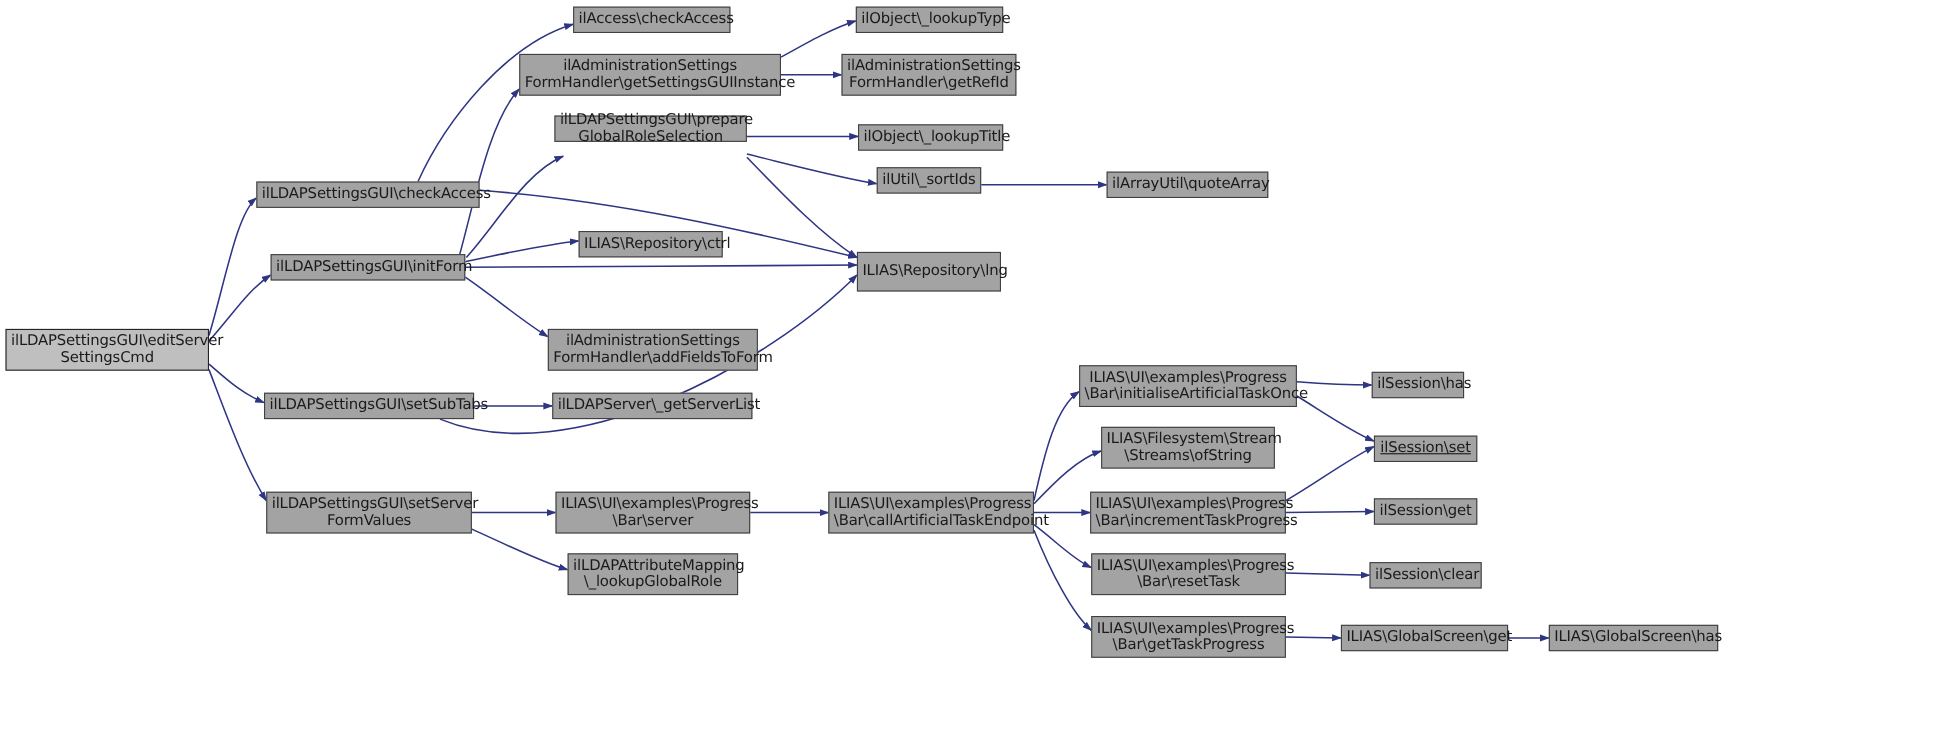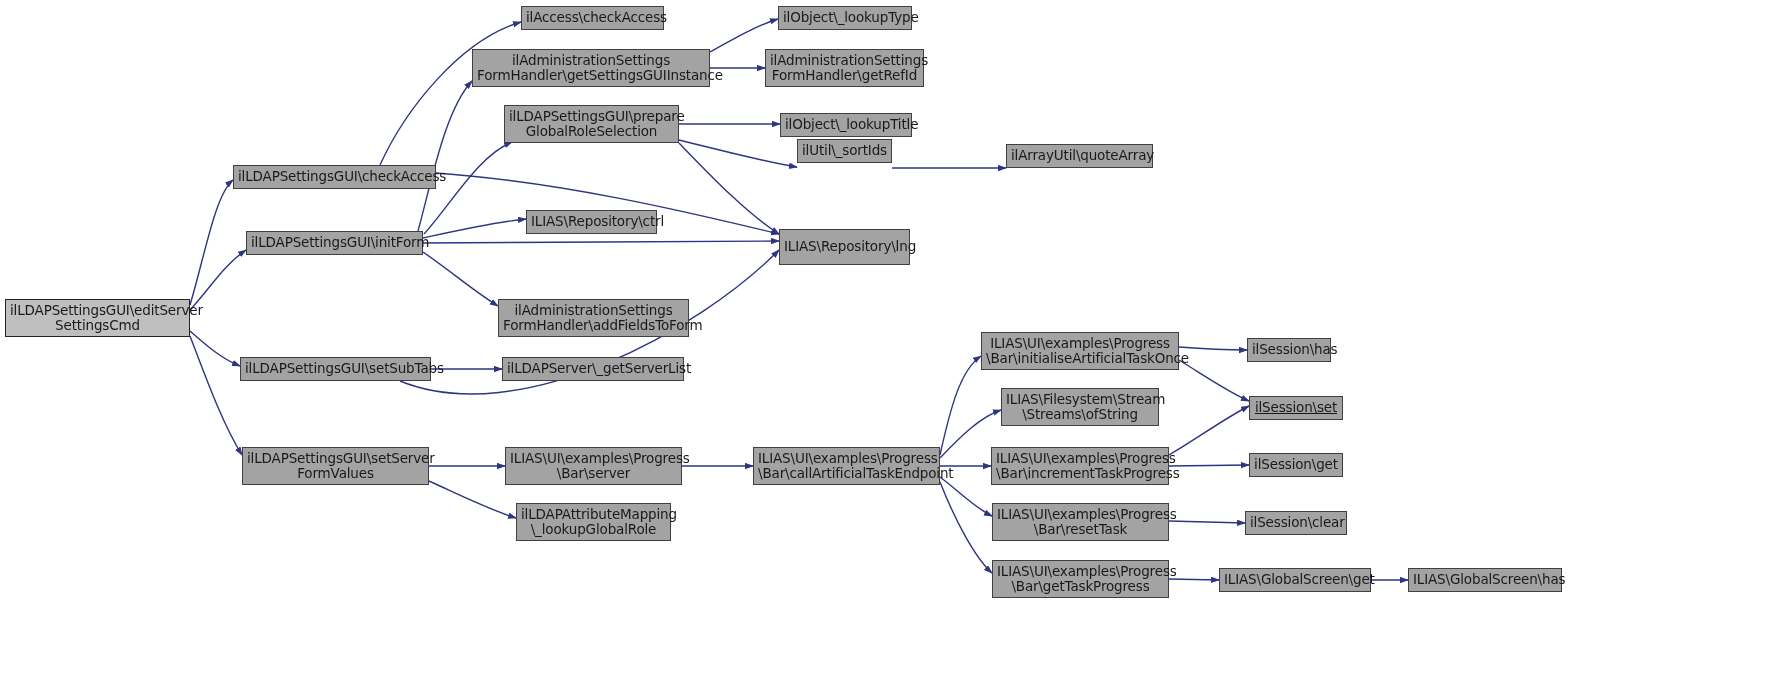--- a/index.html
+++ b/index.html
@@ -99,39 +99,39 @@
       <div class="node root" style="left: 5px; top: 299px; width: 185px; height: 38px;"><span class="node-label">ilLDAPSettingsGUI\editServer
 SettingsCmd</span></div>
       <div class="node" style="left: 233px; top: 165px; width: 203px; height: 24px;"><span class="node-label">ilLDAPSettingsGUI\checkAccess</span></div>
       <div class="node" style="left: 246px; top: 231px; width: 177px; height: 24px;"><span class="node-label">ilLDAPSettingsGUI\initForm</span></div>
       <div class="node" style="left: 240px; top: 357px; width: 191px; height: 24px;"><span class="node-label">ilLDAPSettingsGUI\setSubTabs</span></div>
       <div class="node" style="left: 242px; top: 447px; width: 187px; height: 38px;"><span class="node-label">ilLDAPSettingsGUI\setServer
 FormValues</span></div>
       <div class="node" style="left: 521px; top: 6px; width: 143px; height: 24px;"><span class="node-label">ilAccess\checkAccess</span></div>
       <div class="node" style="left: 472px; top: 49px; width: 238px; height: 38px;"><span class="node-label">ilAdministrationSettings
 FormHandler\getSettingsGUIInstance</span></div>
-      <div class="node" style="left: 504px; top: 105px; width: 175px; height: 38px;"><span class="node-label">ilLDAPSettingsGUI\prepare
+      <div class="node" style="left: 504px; top: 105px; width: 175px; height: 24px;"><span class="node-label">ilLDAPSettingsGUI\prepare
 GlobalRoleSelection</span></div>
       <div class="node" style="left: 526px; top: 210px; width: 131px; height: 24px;"><span class="node-label">ILIAS\Repository\ctrl</span></div>
       <div class="node" style="left: 498px; top: 299px; width: 191px; height: 38px;"><span class="node-label">ilAdministrationSettings
 FormHandler\addFieldsToForm</span></div>
       <div class="node" style="left: 502px; top: 357px; width: 182px; height: 24px;"><span class="node-label">ilLDAPServer\_getServerList</span></div>
       <div class="node" style="left: 505px; top: 447px; width: 177px; height: 38px;"><span class="node-label">ILIAS\UI\examples\Progress
 \Bar\server</span></div>
       <div class="node" style="left: 516px; top: 503px; width: 155px; height: 38px; justify-content: flex-end;"><span class="node-label">ilLDAPAttributeMapping
 \_lookupGlobalRole</span></div>
       <div class="node" style="left: 778px; top: 6px; width: 134px; height: 24px;"><span class="node-label">ilObject\_lookupType</span></div>
       <div class="node" style="left: 765px; top: 49px; width: 159px; height: 38px;"><span class="node-label">ilAdministrationSettings
 FormHandler\getRefId</span></div>
       <div class="node" style="left: 780px; top: 113px; width: 132px; height: 24px;"><span class="node-label">ilObject\_lookupTitle</span></div>
-      <div class="node" style="left: 797px; top: 139px; width: 95px; height: 24px;"><span class="node-label">ilUtil\_sortIds</span></div>
+      <div class="node" style="left: 797px; top: 152px; width: 95px; height: 24px;"><span class="node-label">ilUtil\_sortIds</span></div>
       <div class="node" style="left: 779px; top: 229px; width: 131px; height: 36px;"><span class="node-label">ILIAS\Repository\lng</span></div>
       <div class="node" style="left: 753px; top: 447px; width: 187px; height: 38px;"><span class="node-label">ILIAS\UI\examples\Progress
 \Bar\callArtificialTaskEndpoint</span></div>
-      <div class="node" style="left: 1006px; top: 144px; width: 147px; height: 24px;"><span class="node-label">ilArrayUtil\quoteArray</span></div>
+      <div class="node" style="left: 1006px; top: 156px; width: 147px; height: 24px;"><span class="node-label">ilArrayUtil\quoteArray</span></div>
       <div class="node" style="left: 981px; top: 332px; width: 198px; height: 38px;"><span class="node-label">ILIAS\UI\examples\Progress
 \Bar\initialiseArtificialTaskOnce</span></div>
       <div class="node" style="left: 1001px; top: 388px; width: 158px; height: 38px;"><span class="node-label">ILIAS\Filesystem\Stream
 \Streams\ofString</span></div>
       <div class="node" style="left: 991px; top: 447px; width: 178px; height: 38px;"><span class="node-label">ILIAS\UI\examples\Progress
 \Bar\incrementTaskProgress</span></div>
       <div class="node" style="left: 992px; top: 503px; width: 177px; height: 38px;"><span class="node-label">ILIAS\UI\examples\Progress
 \Bar\resetTask</span></div>
       <div class="node" style="left: 992px; top: 560px; width: 177px; height: 38px;"><span class="node-label">ILIAS\UI\examples\Progress
 \Bar\getTaskProgress</span></div>

